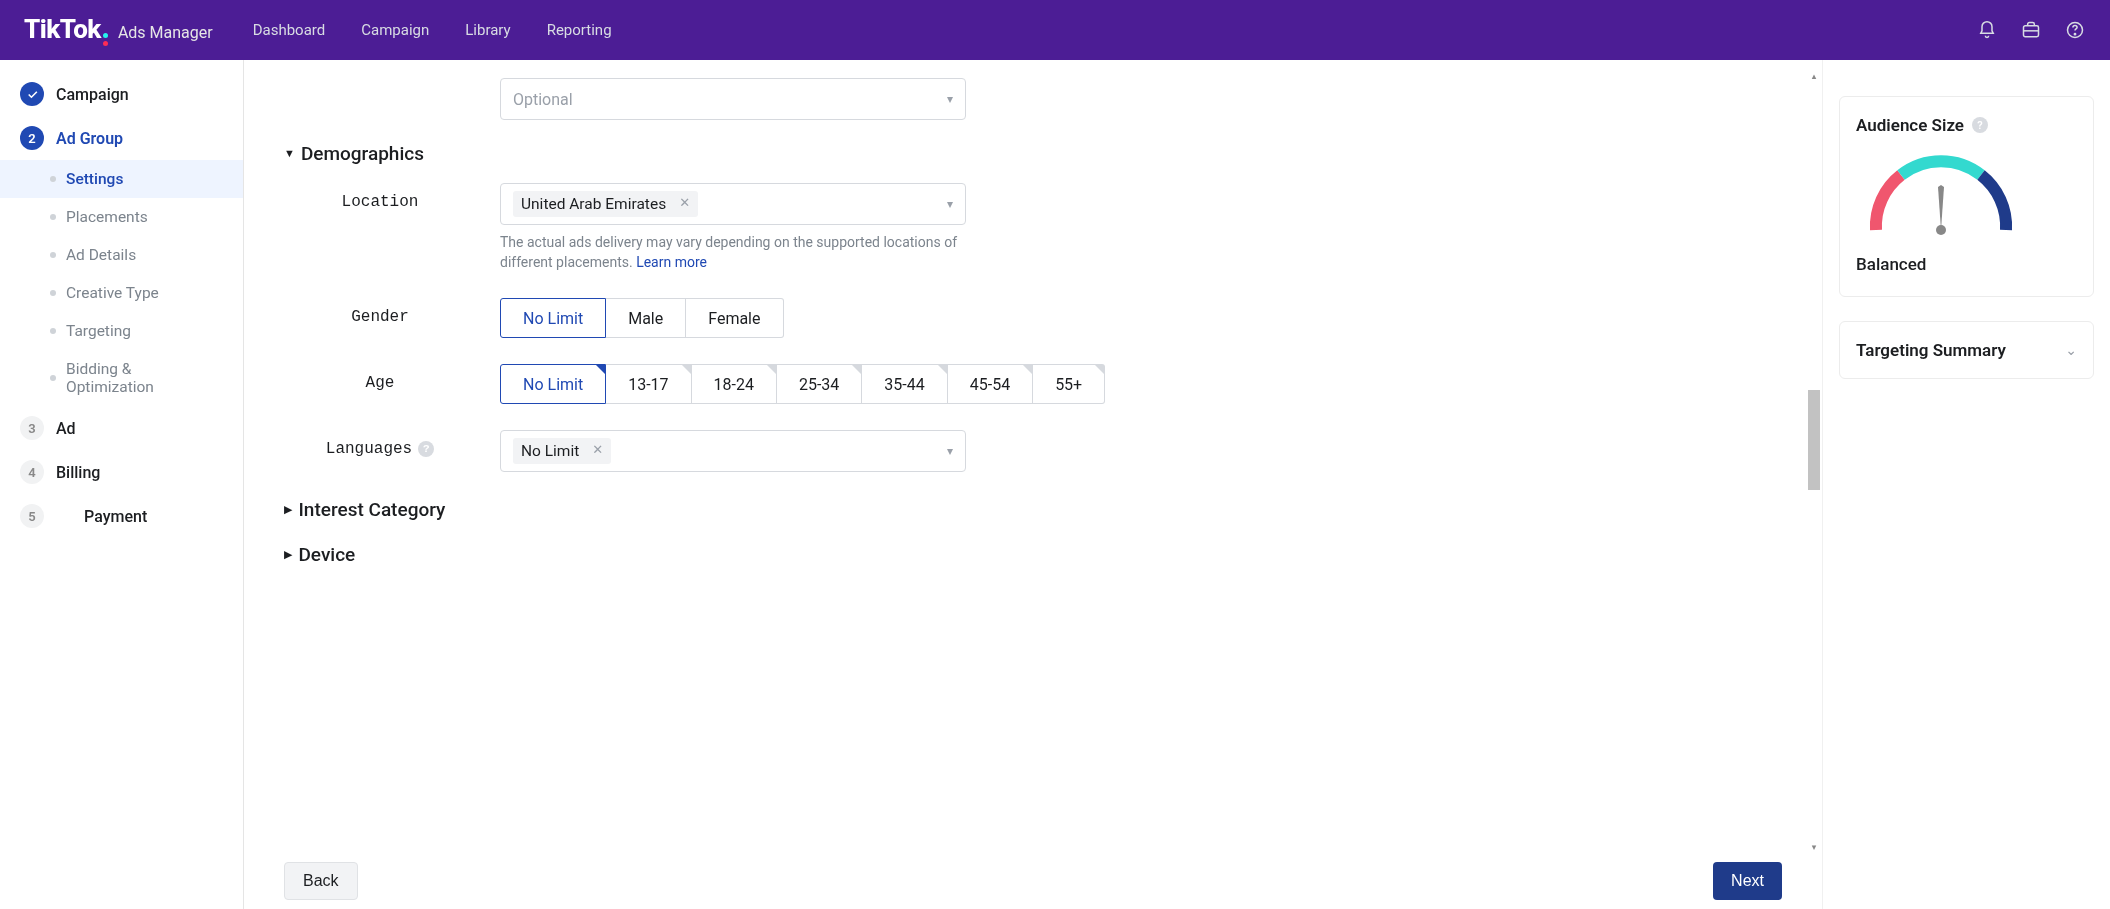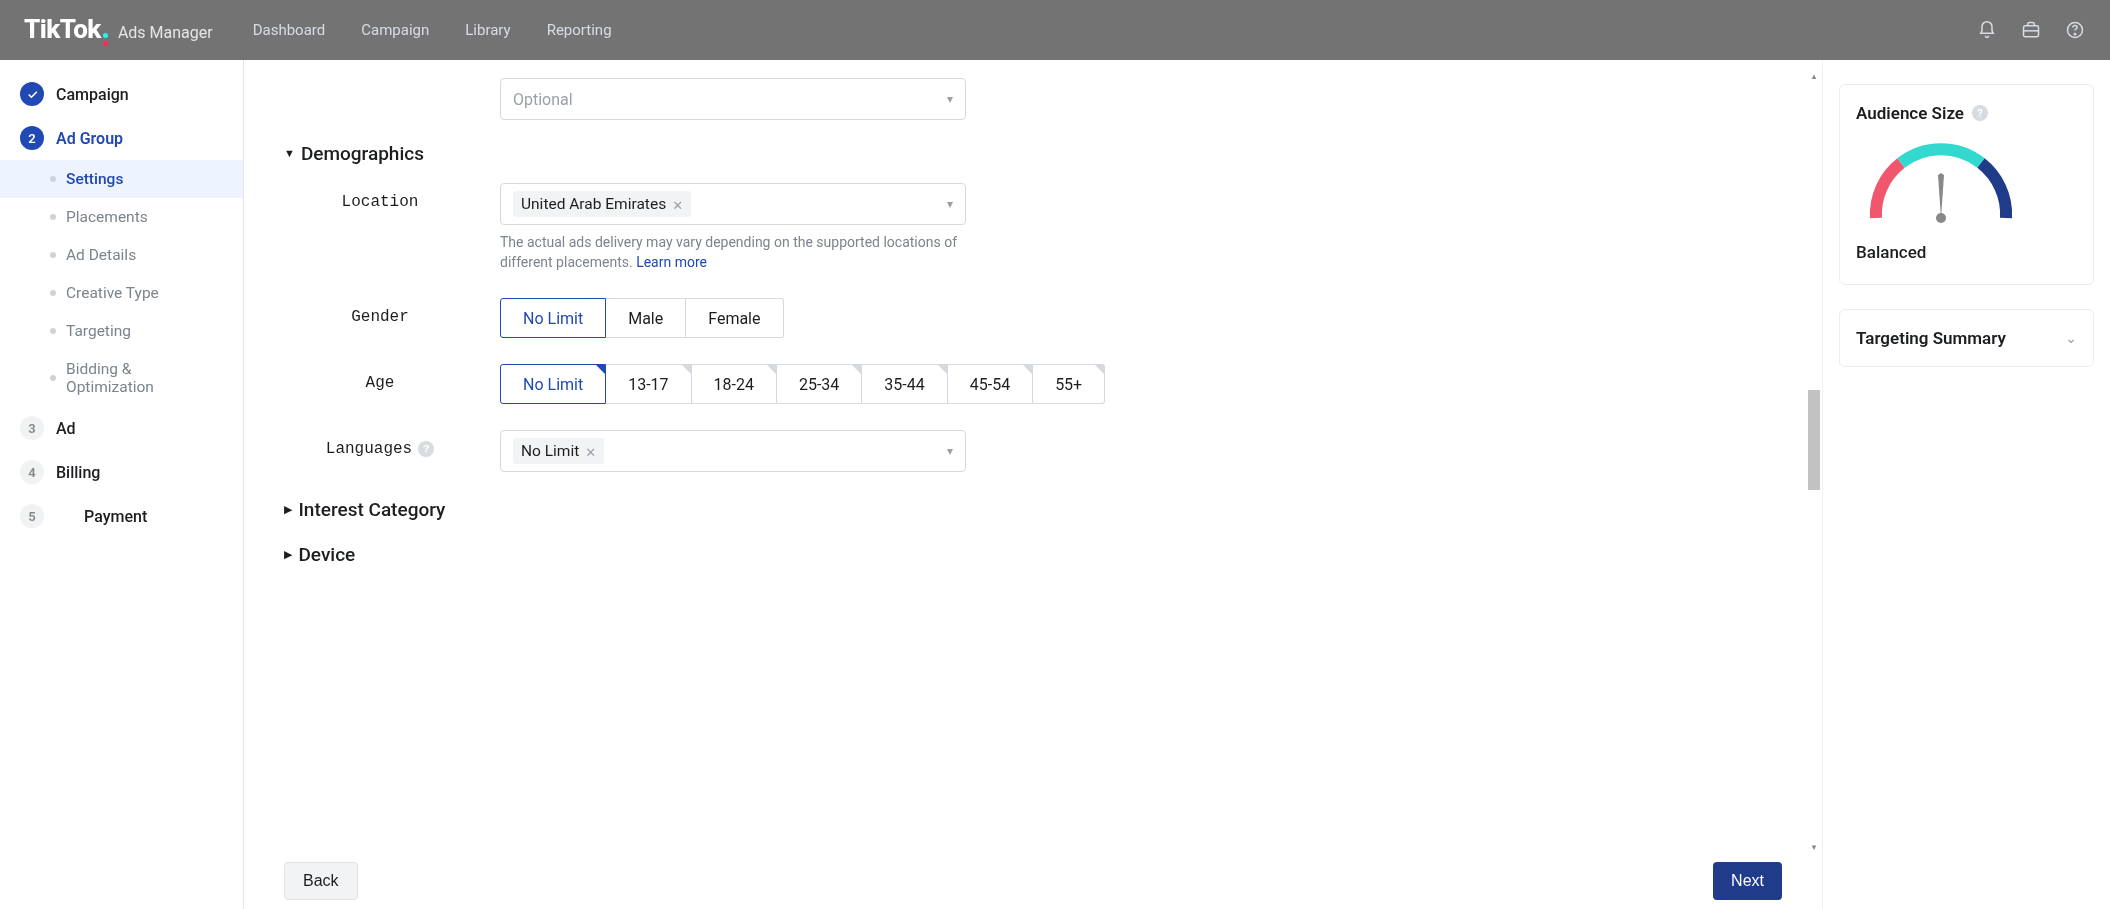--- a/index.html
+++ b/index.html
@@ -1,17 +1,17 @@
 <!DOCTYPE html>
 <html><head>
 <meta charset="utf-8">
 <style>
   * { box-sizing: border-box; margin: 0; padding: 0; }
   body { font-family: -apple-system, BlinkMacSystemFont, "Segoe UI", Roboto, Helvetica, Arial, sans-serif; background: #fff; color: #1c1e21; }
-  .topbar { background: #737373; height: 60px; display: flex; align-items: center; padding: 17px 24px; color: #fff; }
+  .topbar { background: #4c1d95; height: 60px; display: flex; align-items: center; padding: 17px 24px; color: #fff; }
   .logo-wrap { display: flex; align-items: baseline; gap: 10px; margin-right: 40px; }
   .logo { font-size: 26px; font-weight: 800; letter-spacing: -0.5px; font-family: "Segoe UI", Roboto, sans-serif; display:flex; align-items:baseline;}
   .logo .dots { display:inline-flex; flex-direction:column; gap:3px; margin-left:2px;}
   .logo .dots span { width:5px; height:5px; border-radius:50%; display:block;}
   .logo .dots .d1 { background:#25f4ee;} .logo .dots .d2 { background:#fe2c55;}
   .logo-sub { font-size: 16px; font-weight: 400; color: #e6e6e6; }
   .navlinks { display: flex; gap: 36px; }
   .navlinks a { color: #d8dce3; font-size: 15px; text-decoration: none; cursor:pointer;}
   .topbar-right { margin-left: auto; display: flex; gap: 22px; align-items: center; }
   .top-icon { width: 22px; height: 22px; display:flex; align-items:center; justify-content:center; color:#d8dce3; cursor:pointer; }
@@ -36,41 +36,41 @@
   .scrollbar-arrow { position:absolute; right:0; width:12px; height:12px; font-size:9px; color:#888; text-align:center; line-height:12px;}
   .select-like { border:1px solid #d6d9de; border-radius:4px; height:42px; display:flex; align-items:center; padding:0 12px; position:relative; background:#fff; cursor:pointer;}
   .select-like .chev { margin-left:auto; color:#9aa0a9; font-size:12px;}
   .placeholder { color:#9aa0a9; font-size:16px;}
   .section-title { font-size:19px; font-weight:500; margin:22px 0 18px 0; display:flex; align-items:center; gap:6px; cursor:pointer;}
   .section-title .tri { font-size:11px;}
   .field-row { display:flex; align-items:flex-start; margin-bottom:26px;}
   .field-label { width:216px; text-align:right; padding-right:24px; padding-top:10px; font-size:16px; color:#1c1e21; display:flex; justify-content:center; align-items:center; gap:6px;font-family:Liberation Mono, monospace;}
   .field-control { flex:1; max-width:466px;}
   .field-control-wide { flex:1; }
-  .chip { background:#f2f3f5; border-radius:3px; padding:4px 8px; font-size:15.5px; display:inline-flex; align-items:flex-end; gap:6px; color:#1c1e21;}
+  .chip { background:#f2f3f5; border-radius:3px; padding:4px 8px; font-size:15.5px; display:inline-flex; align-items:flex-start; gap:13px; color:#1c1e21;}
   .chip .x { color:#9aa0a9; font-size:13px; cursor:pointer;}
   .helper-text { font-size:14px; color:#7c848d; margin-top:8px; line-height:1.4;}
   .helper-text a { color:#2049b3; text-decoration:none; cursor:pointer;}
   .seg-group { display:flex;}
   .seg-btn { border:1px solid #d6d9de; padding:0 22px; height:40px; font-size:16px; background:#fff; cursor:pointer; display:flex; align-items:center; justify-content:center; color:#1c1e21;}
   .seg-btn + .seg-btn { border-left:none;}
   .seg-btn.selected { border:1.5px solid #2049b3; color:#2049b3; z-index:1; position:relative; border-radius:3px;}
   .seg-btn.first { border-radius:3px 0 0 3px;}
   .seg-btn.last { border-radius:0 3px 3px 0;}
   .seg-btn.corner { position:relative;}
   .seg-btn.corner::after { content:""; position:absolute; top:0; right:0; width:0; height:0; border-top:9px solid #d6d9de; border-left:9px solid transparent;}
   .seg-btn.selected.corner::after { border-top-color:#2049b3;}
   .help-q { width:16px; height:16px; border-radius:50%; background:#d8dbe0; color:#fff; font-size:11px; display:inline-flex; align-items:center; justify-content:center; font-weight:600;}
 
   .footer-bar { position:absolute; left:0; right:0; bottom:0; height:56px; background:#fff; display:flex; align-items:center; padding:0 40px;}
   .btn { height:38px; border-radius:4px; padding:0 18px; font-size:16px; cursor:pointer; display:inline-flex; align-items:center; justify-content:center;}
   .btn-secondary { background:#f2f3f5; border:1px solid #e0e2e5; color:#1c1e21;}
   .btn-primary { background:#1f3b8a; border:none; color:#fff; margin-left:auto;}
 
-  .right-col { width:288px; padding:24px 16px; background:#fff; flex-shrink:0; border-left:1px solid #f0f0f0;}
+  .right-col { width:288px; padding:36px 16px; background:#fff; flex-shrink:0; border-left:1px solid #f0f0f0;}
   .panel { border:1px solid #ececec; border-radius:6px; padding:18px 16px; margin-bottom:24px; background:#fff;}
   .panel-title { font-size:17px; font-weight:600; color:#1c1e21; display:flex; align-items:center; gap:8px;}
   .gauge-wrap { display:flex; flex-direction:column; padding:10px 0 4px 0;}
   .gauge-label { font-size:17px; font-weight:500; margin-top:14px;}
   .targeting-row { display:flex; align-items:center; justify-content:space-between; cursor:pointer;}
   .targeting-row .chev { color:#9aa0a9; font-size:14px;}
 </style>
 </head>
 <body>
 

